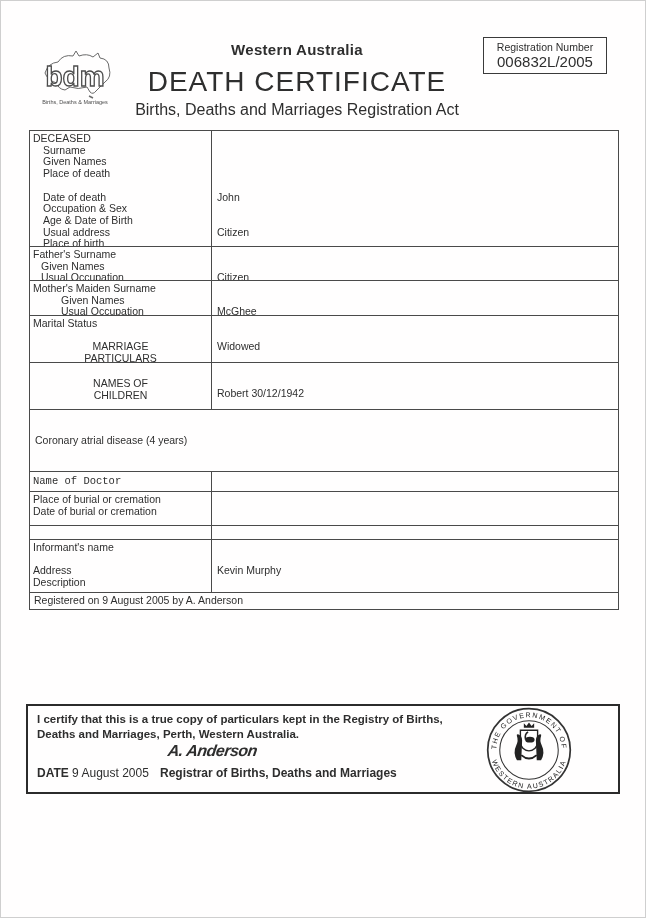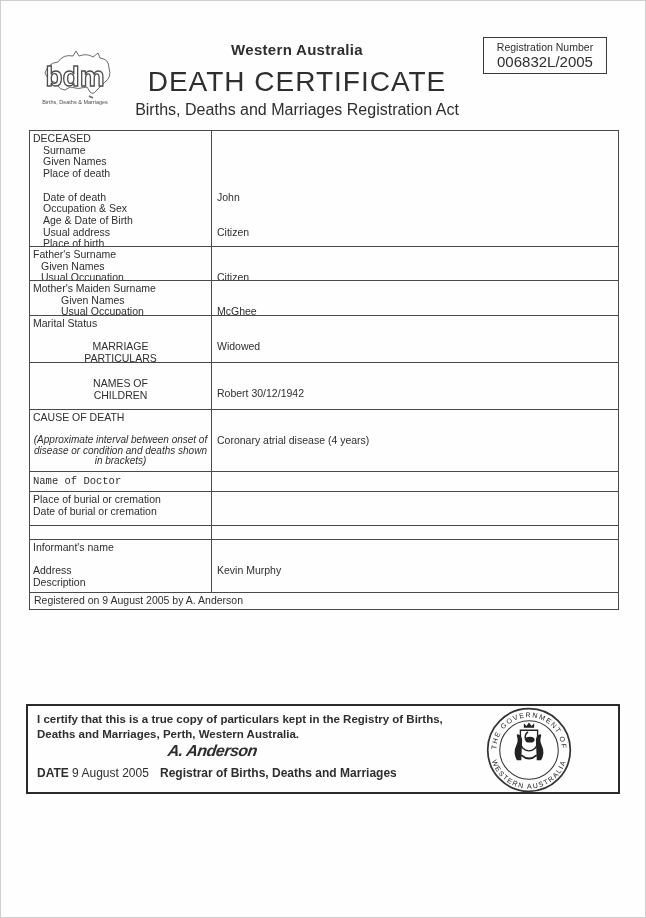--- a/index.html
+++ b/index.html
@@ -164,24 +164,20 @@
       <div class="lcell">
         <div class="center-lbl children-lbl">NAMES OF
 CHILDREN</div>
       </div>
       <div class="vcell">
         <div class="line">Robert 30/12/1942</div>
       </div>
     </div>
 
     <div class="row h62">
-      <div class="lcell">
-        <div class="line">CAUSE OF DEATH</div>
-        <div class="cause-note">(Approximate interval between onset of disease or condition and deaths shown in brackets)</div>
-      </div>
       <div class="vcell">
         <div class="line">Coronary atrial disease (4 years)</div>
         <div class="line">(Contributory Cause) Paraproteinaemia (4 years), Old age</div>
       </div>
     </div>
 
     <div class="row h20 doctor-row">
       <div class="lcell">
         <div class="line">Name of Doctor</div>
       </div>

